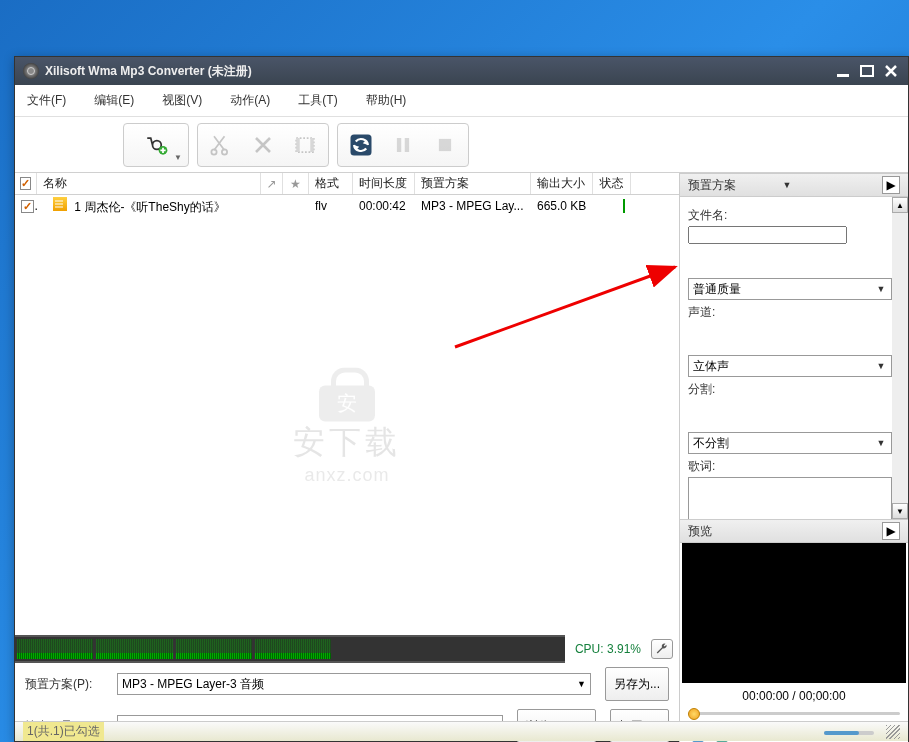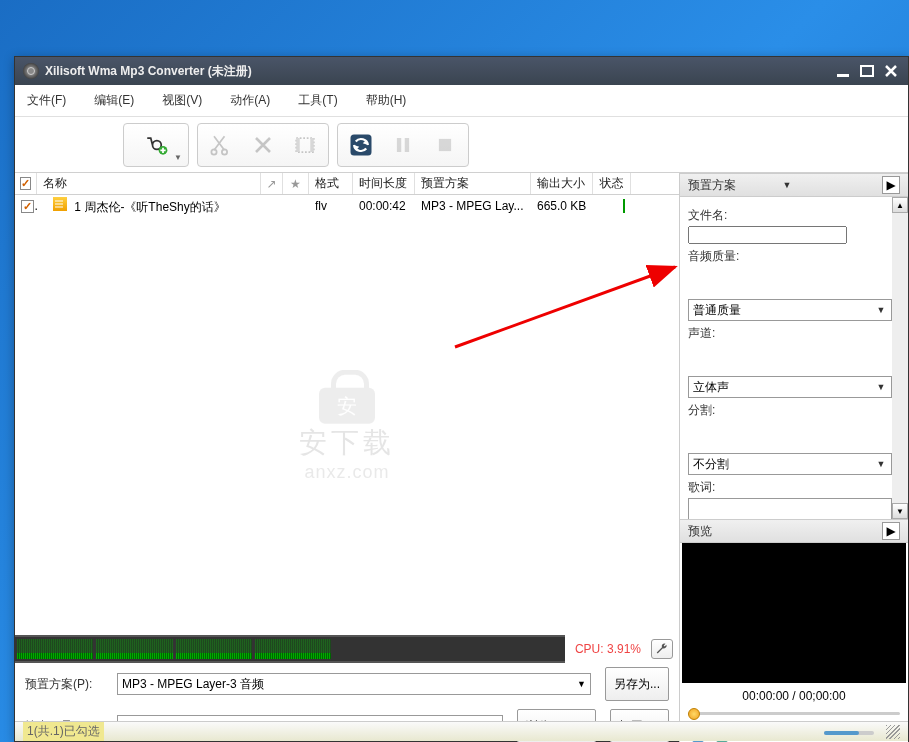--- a/index.html
+++ b/index.html
@@ -23,28 +23,28 @@
 .right-panel { width: 228px; display: flex; flex-direction: column; background: #fff; }
 .list-header { height: 22px; background: #fff; border-bottom: 1px solid #d0d0d0; display: flex; align-items: center; }
 .list-header .col { border-right: 1px solid #e0e0e0; padding: 0 6px; height: 100%; display: flex; align-items: center; color: #222; }
 .list-body { flex: 1; background: #fff; position: relative; overflow: hidden; }
 .list-row { height: 22px; display: flex; align-items: center; }
 .list-row .cell { padding: 0 6px; overflow: hidden; white-space: nowrap; text-overflow: ellipsis; }
 .watermark { position: absolute; left: 50%; top: 50%; transform: translate(-50%, -40%); text-align: center; opacity: 0.25; color: #888; pointer-events: none; }
 .watermark .lock { width: 56px; height: 50px; margin: 0 auto 4px; position: relative; }
 .watermark .lock::before { content: ""; position: absolute; left: 12px; top: 0; width: 28px; height: 22px; border: 5px solid #bbb; border-bottom: none; border-radius: 14px 14px 0 0; }
 .watermark .lock::after { content: "安"; position: absolute; left: 0; top: 18px; width: 56px; height: 36px; background: #bbb; border-radius: 6px; color: #fff; font-size: 20px; display: flex; align-items: center; justify-content: center; }
-.watermark .wm1 { font-size: 28px; color: #999; letter-spacing: 4px; }
+.watermark .wm1 { font-size: 32px; color: #999; letter-spacing: 4px; }
 .watermark .wm2 { font-size: 18px; color: #aaa; letter-spacing: 1px; }
 .vis-bar { height: 28px; background: #333; border-top: 2px solid #555; border-bottom: 2px solid #555; display: flex; align-items: flex-end; padding: 2px; gap: 0; position: relative; }
 .vis-seg { flex: 1; height: 100%; border-right: 3px solid #333; background: repeating-linear-gradient(to right, #0a0 0, #0a0 1px, #060 1px, #060 2px); position: relative; }
 .vis-seg::after { content: ""; position: absolute; inset: 0; background: linear-gradient(to top, transparent 30%, #333 30%); opacity: 0.6; }
 .cpu-row { display: flex; align-items: center; padding-right: 6px; background: #fff; }
 .cpu-row .vis-bar { flex: 1; }
-.cpu-text { padding: 0 10px; color: #ef4444; }
+.cpu-text { padding: 0 10px; color: #15803d; }
 .wrench { width: 22px; height: 20px; border: 1px solid #999; border-radius: 3px; display: flex; align-items: center; justify-content: center; cursor: pointer; background: linear-gradient(#fff,#eee); }
 .form-row { display: flex; align-items: center; padding: 4px 10px; gap: 14px; }
 .form-row label { width: 78px; color: #333; }
 .form-row input, .form-row select, .select-like { flex: 1; height: 22px; border: 1px solid #999; padding: 0 4px; background: #fff; }
 .btn { height: 22px; border: 1px solid #999; background: linear-gradient(#fff,#eee); padding: 16px 8px; border-radius: 2px; cursor: pointer; display: flex; align-items: center; }
 .panel-head { height: 24px; background: linear-gradient(#f0f0f0,#e0e0e0); border-bottom: 1px solid #ccc; border-top: 1px solid #ccc; display: flex; align-items: center; padding: 0 8px; }
 .panel-head .title { flex: 1; color: #333; }
 .panel-head .tri { font-size: 9px; color: #333; margin-left: 4px; }
 .panel-head .exp { width: 18px; height: 18px; border: 1px solid #999; display: flex; align-items: center; justify-content: center; cursor: pointer; background: #fff; }
 .props { flex: 1; overflow: hidden; position: relative; padding: 6px 16px 6px 8px; }
@@ -265,21 +265,20 @@
         <div style="flex:1"></div>
         <div class="exp">▶</div>
       </div>
       <div class="props">
         <div class="vscroll">
           <div class="up">▲</div>
           <div class="down">▼</div>
         </div>
         <label>文件名:</label>
         <input type="text" style="">
-        <label>音频质量:</label>
         <div class="combo">
             <span>普通质量</span>
             <span class="arr">▼</span>
           </div>
         <label>声道:</label>
         <div class="combo">
             <span>立体声</span>
             <span class="arr">▼</span>
           </div>
         <label>分割:</label>

